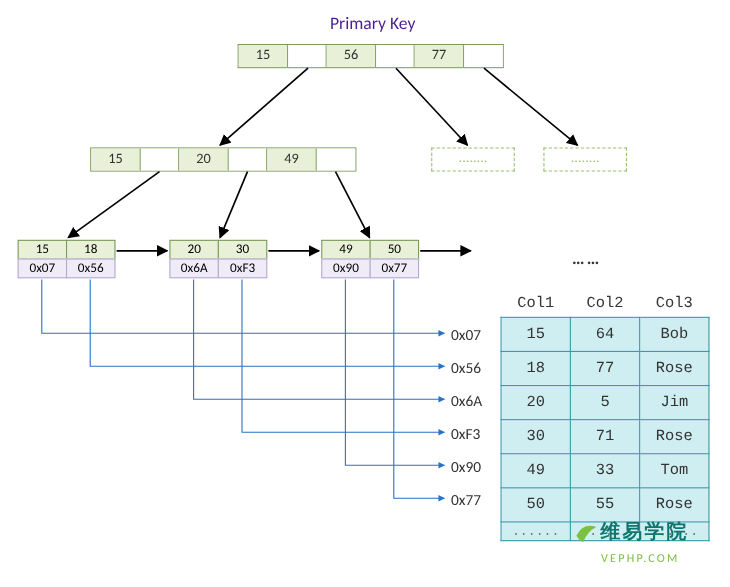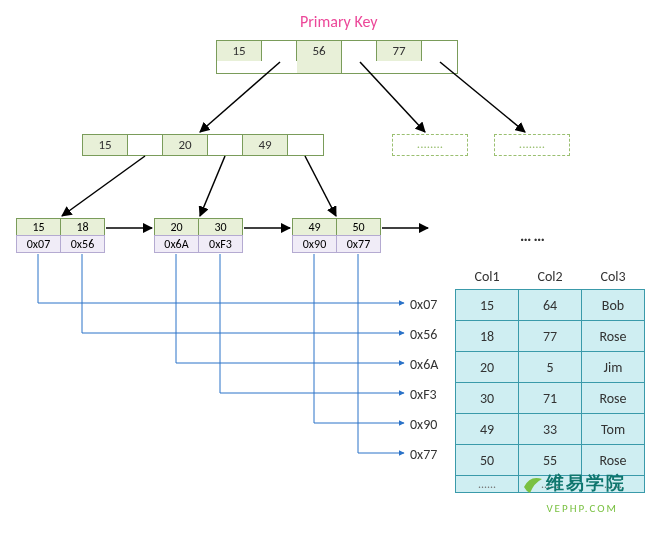--- a/index.html
+++ b/index.html
@@ -8,21 +8,21 @@
     font-family: Calibri, Arial, sans-serif;
     background: #fff;
     width: 664px;
     height: 534px;
     position: relative;
     overflow: hidden;
   }
   .title {
     position: absolute;
     font-size: 16px;
-    color: #ec4899;
+    color: #4c1d95;
   }
   
   .bnode {
     position: absolute;
     display: flex;
     border: 1px solid #7a9c5a;
   }
   .bnode .cell {
     border-right: 1px solid #7a9c5a;
     text-align: center;
@@ -54,20 +54,21 @@
     margin-left: -1px;
   }
   .leaf .lcell:first-child { margin-left: 0; }
   .leaf .lkey { background: #e8f0d8; border-color:#7a9c5a; }
   .leaf .lptr { background: #f0ecf7; border-color:#b4aad1; margin-top: -1px; }
 
   
   .dtable {
     position: absolute;
     border-collapse: collapse;
+    font-family: Liberation Mono, monospace;
   }
   .dtable th {
     border: none;
     background: none;
     font-weight: normal;
     color: #333;
     font-size: 14px;
     padding: 6px 0 4px 0;
     text-align: center;
   }
@@ -119,21 +120,21 @@
   .wm svg { vertical-align: middle; }
 </style>
 </head>
 <body>
 
 <div class="title" style="left:300px; top:12px;">Primary Key</div>
 
 <div class="bnode" style="left:216px; top:40px;">
   <div class="cell key" style="width:45px;height:20px;line-height:20px;">15</div>
   <div class="cell blank" style="width:35px;height:20px;"></div>
-  <div class="cell key" style="width:45px;height:32px;line-height:20px;">56</div>
+  <div class="cell key" style="width:45px;height:20px;line-height:20px;">56</div>
   <div class="cell blank" style="width:35px;height:20px;"></div>
   <div class="cell key" style="width:45px;height:20px;line-height:20px;">77</div>
   <div class="cell blank" style="width:35px;height:20px;"></div>
 </div>
 
 <div class="bnode" style="left:82px; top:134px;">
   <div class="cell key" style="width:45px;height:20px;line-height:20px;">15</div>
   <div class="cell blank" style="width:35px;height:20px;"></div>
   <div class="cell key" style="width:45px;height:20px;line-height:20px;">20</div>
   <div class="cell blank" style="width:35px;height:20px;"></div>

